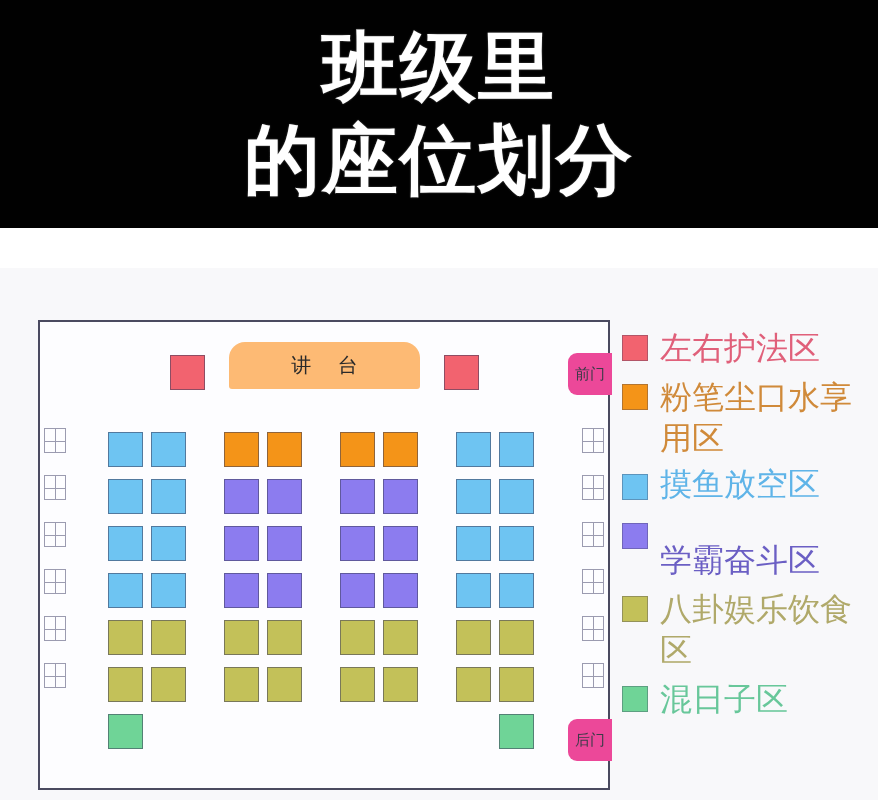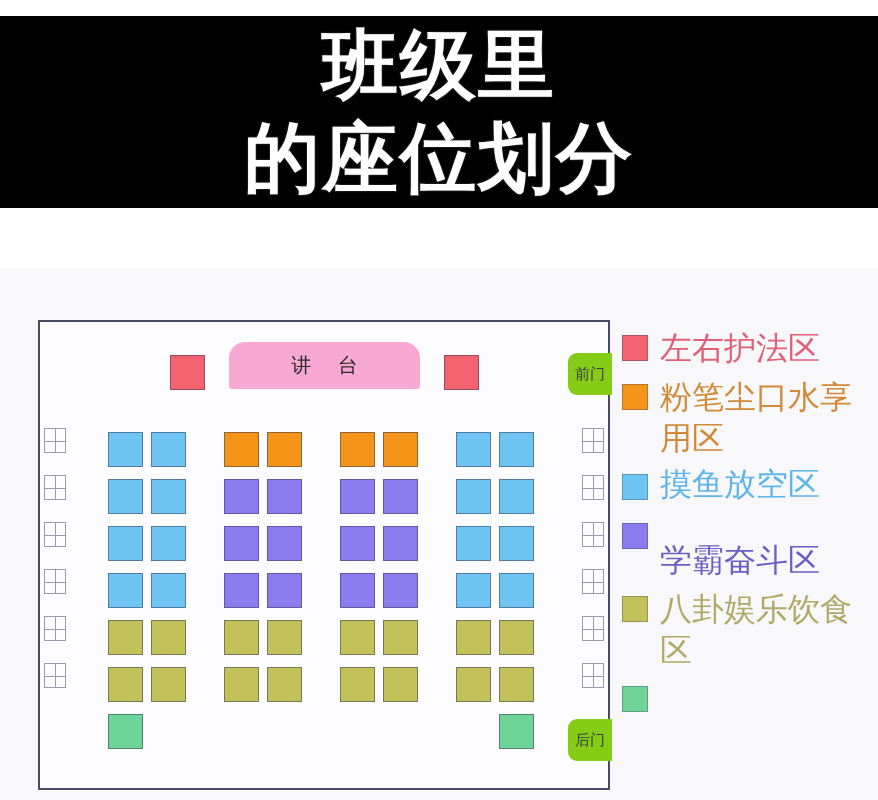--- a/index.html
+++ b/index.html
@@ -6,21 +6,21 @@
   html, body {
     width:878px; height:800px;
     font-family:"DejaVu Sans","Liberation Sans",sans-serif;
     background:#ffffff;
     overflow:hidden;
   }
   #page { position:relative; width:878px; height:800px; }
 
   
   .title-band {
-    position:absolute; left:0; top:16px; width:878px; height:192px;
+    position:absolute; left:0; top:0; width:878px; height:228px;
     background:#010101;
     display:flex; flex-direction:column;
     align-items:center; justify-content:center;
   }
   .title-line {
     color:#ffffff;
     font-size:76px;
     font-weight:700;
     line-height:1.22;
     letter-spacing:2px;
@@ -38,21 +38,21 @@
     position:absolute; left:38px; top:52px;
     width:572px; height:470px;
     background:#fdfdff;
     border:2px solid #4a4a60;
   }
 
   
   .podium {
     position:absolute; left:189px; top:20px;
     width:191px; height:47px;
-    background:#f9a8d4;
+    background:#fdba74;
     border-radius:16px 16px 3px 3px;
     display:flex; align-items:center; justify-content:center;
   }
   .podium-label {
     font-size:20px; color:#2a2a2a; letter-spacing:10px;
     text-indent:10px; font-weight:500;
   }
 
   
   .seat {
@@ -64,21 +64,21 @@
   .seat.orange { background:#f49418; }
   .seat.blue   { background:#6ec4f2; }
   .seat.purple { background:#8c7cef; }
   .seat.olive  { background:#c3c159; }
   .seat.green  { background:#6fd497; }
 
   
   .door {
     position:absolute;
     width:44px; height:42px;
-    background:#84cc16;
+    background:#ec4899;
     border-radius:9px 0 0 9px;
     display:flex; align-items:center; justify-content:center;
     font-size:15px; color:#3b3b48;
   }
   .door.front { left:528px; top:31px; }
   .door.back  { left:528px; top:397px; }
 
   
   .window {
     position:absolute;
@@ -233,17 +233,18 @@
         <div class="legend-item">
           <div class="legend-swatch" style="background: rgb(140, 124, 239);"></div>
           <div class="legend-label" style="color: rgb(107, 95, 196); margin-top: 24px;">学霸奋斗区</div>
         </div>
         <div class="legend-item">
           <div class="legend-swatch" style="background: rgb(195, 193, 89);"></div>
           <div class="legend-label" style="color: rgb(176, 169, 106);">八卦娱乐饮食区</div>
         </div>
         <div class="legend-item">
           <div class="legend-swatch" style="background: rgb(111, 212, 151);"></div>
+          <div class="legend-label" style="color: rgb(104, 199, 154);">混日子区</div>
         </div>
       </div>
 
   </div>
 </div>
 
 </body></html>

